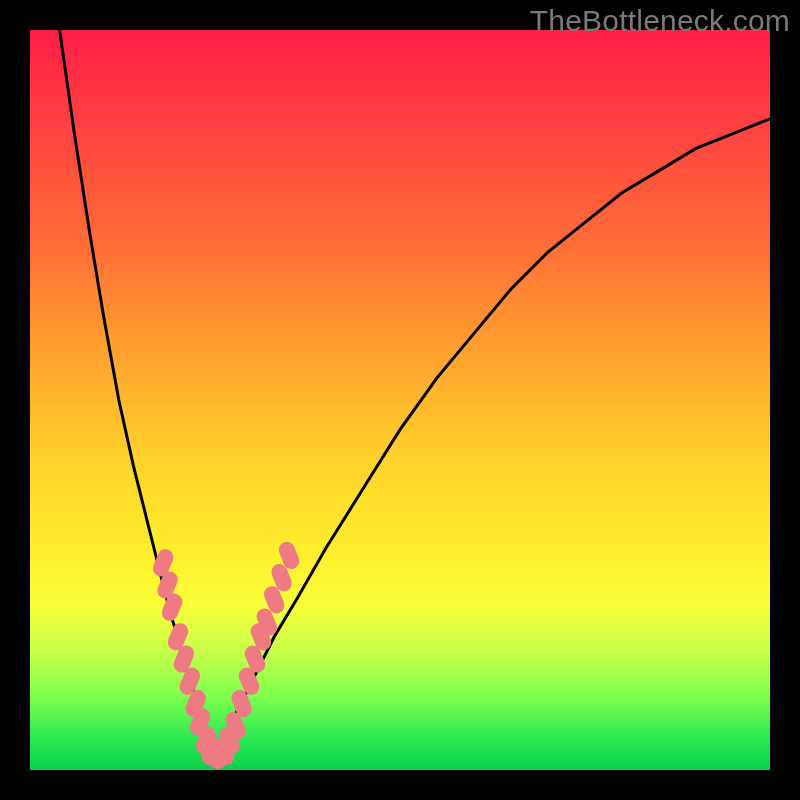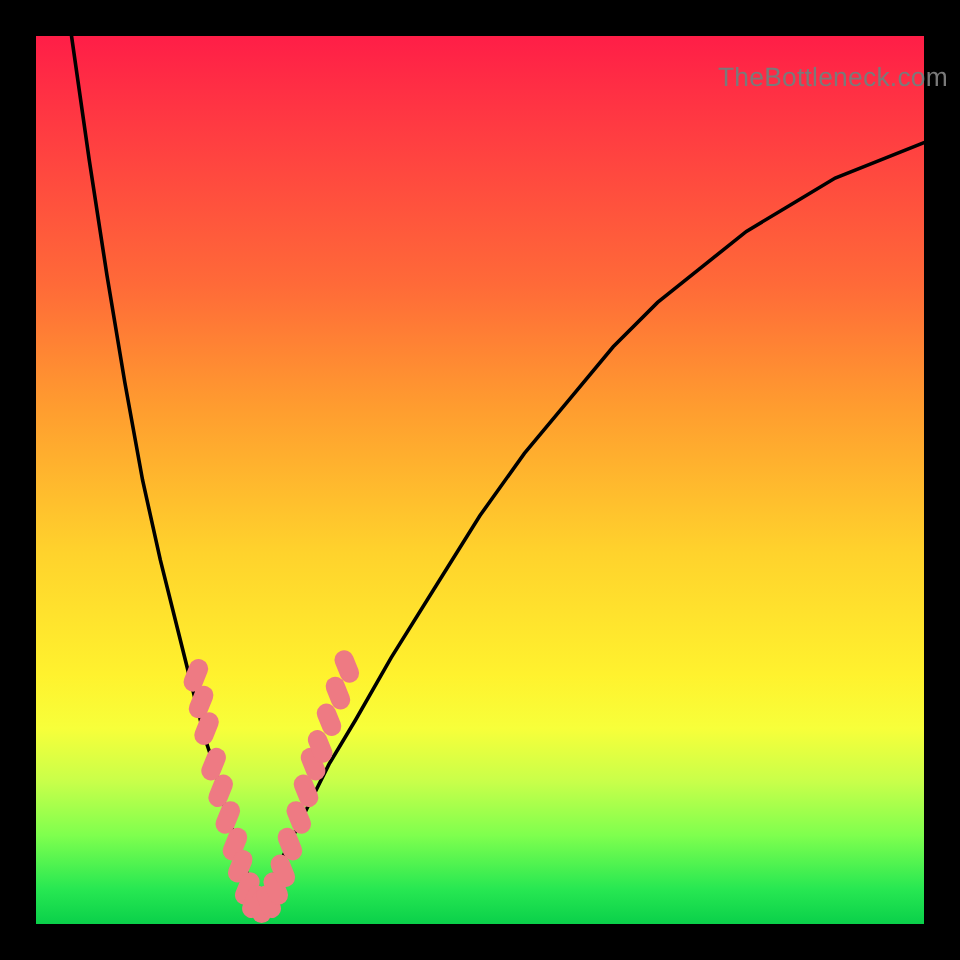--- a/index.html
+++ b/index.html
@@ -39,25 +39,24 @@
       #7fff4e 90%,
       #28e852 96%,
       #0ad04a 100%
     );
   }
   .watermark {
     position: absolute;
     top: 4px;
     right: 10px;
     color: #7a7a7a;
-    font-size: 22px;
+    font-size: 30px;
     font-weight: 500;
     letter-spacing: 0.2px;
     user-select: none;
-    margin-top: 48px;
   }
   svg.curve {
     position: absolute;
     left: 0;
     top: 0;
     width: 740px;
     height: 740px;
     overflow: visible;
   }
 </style>

